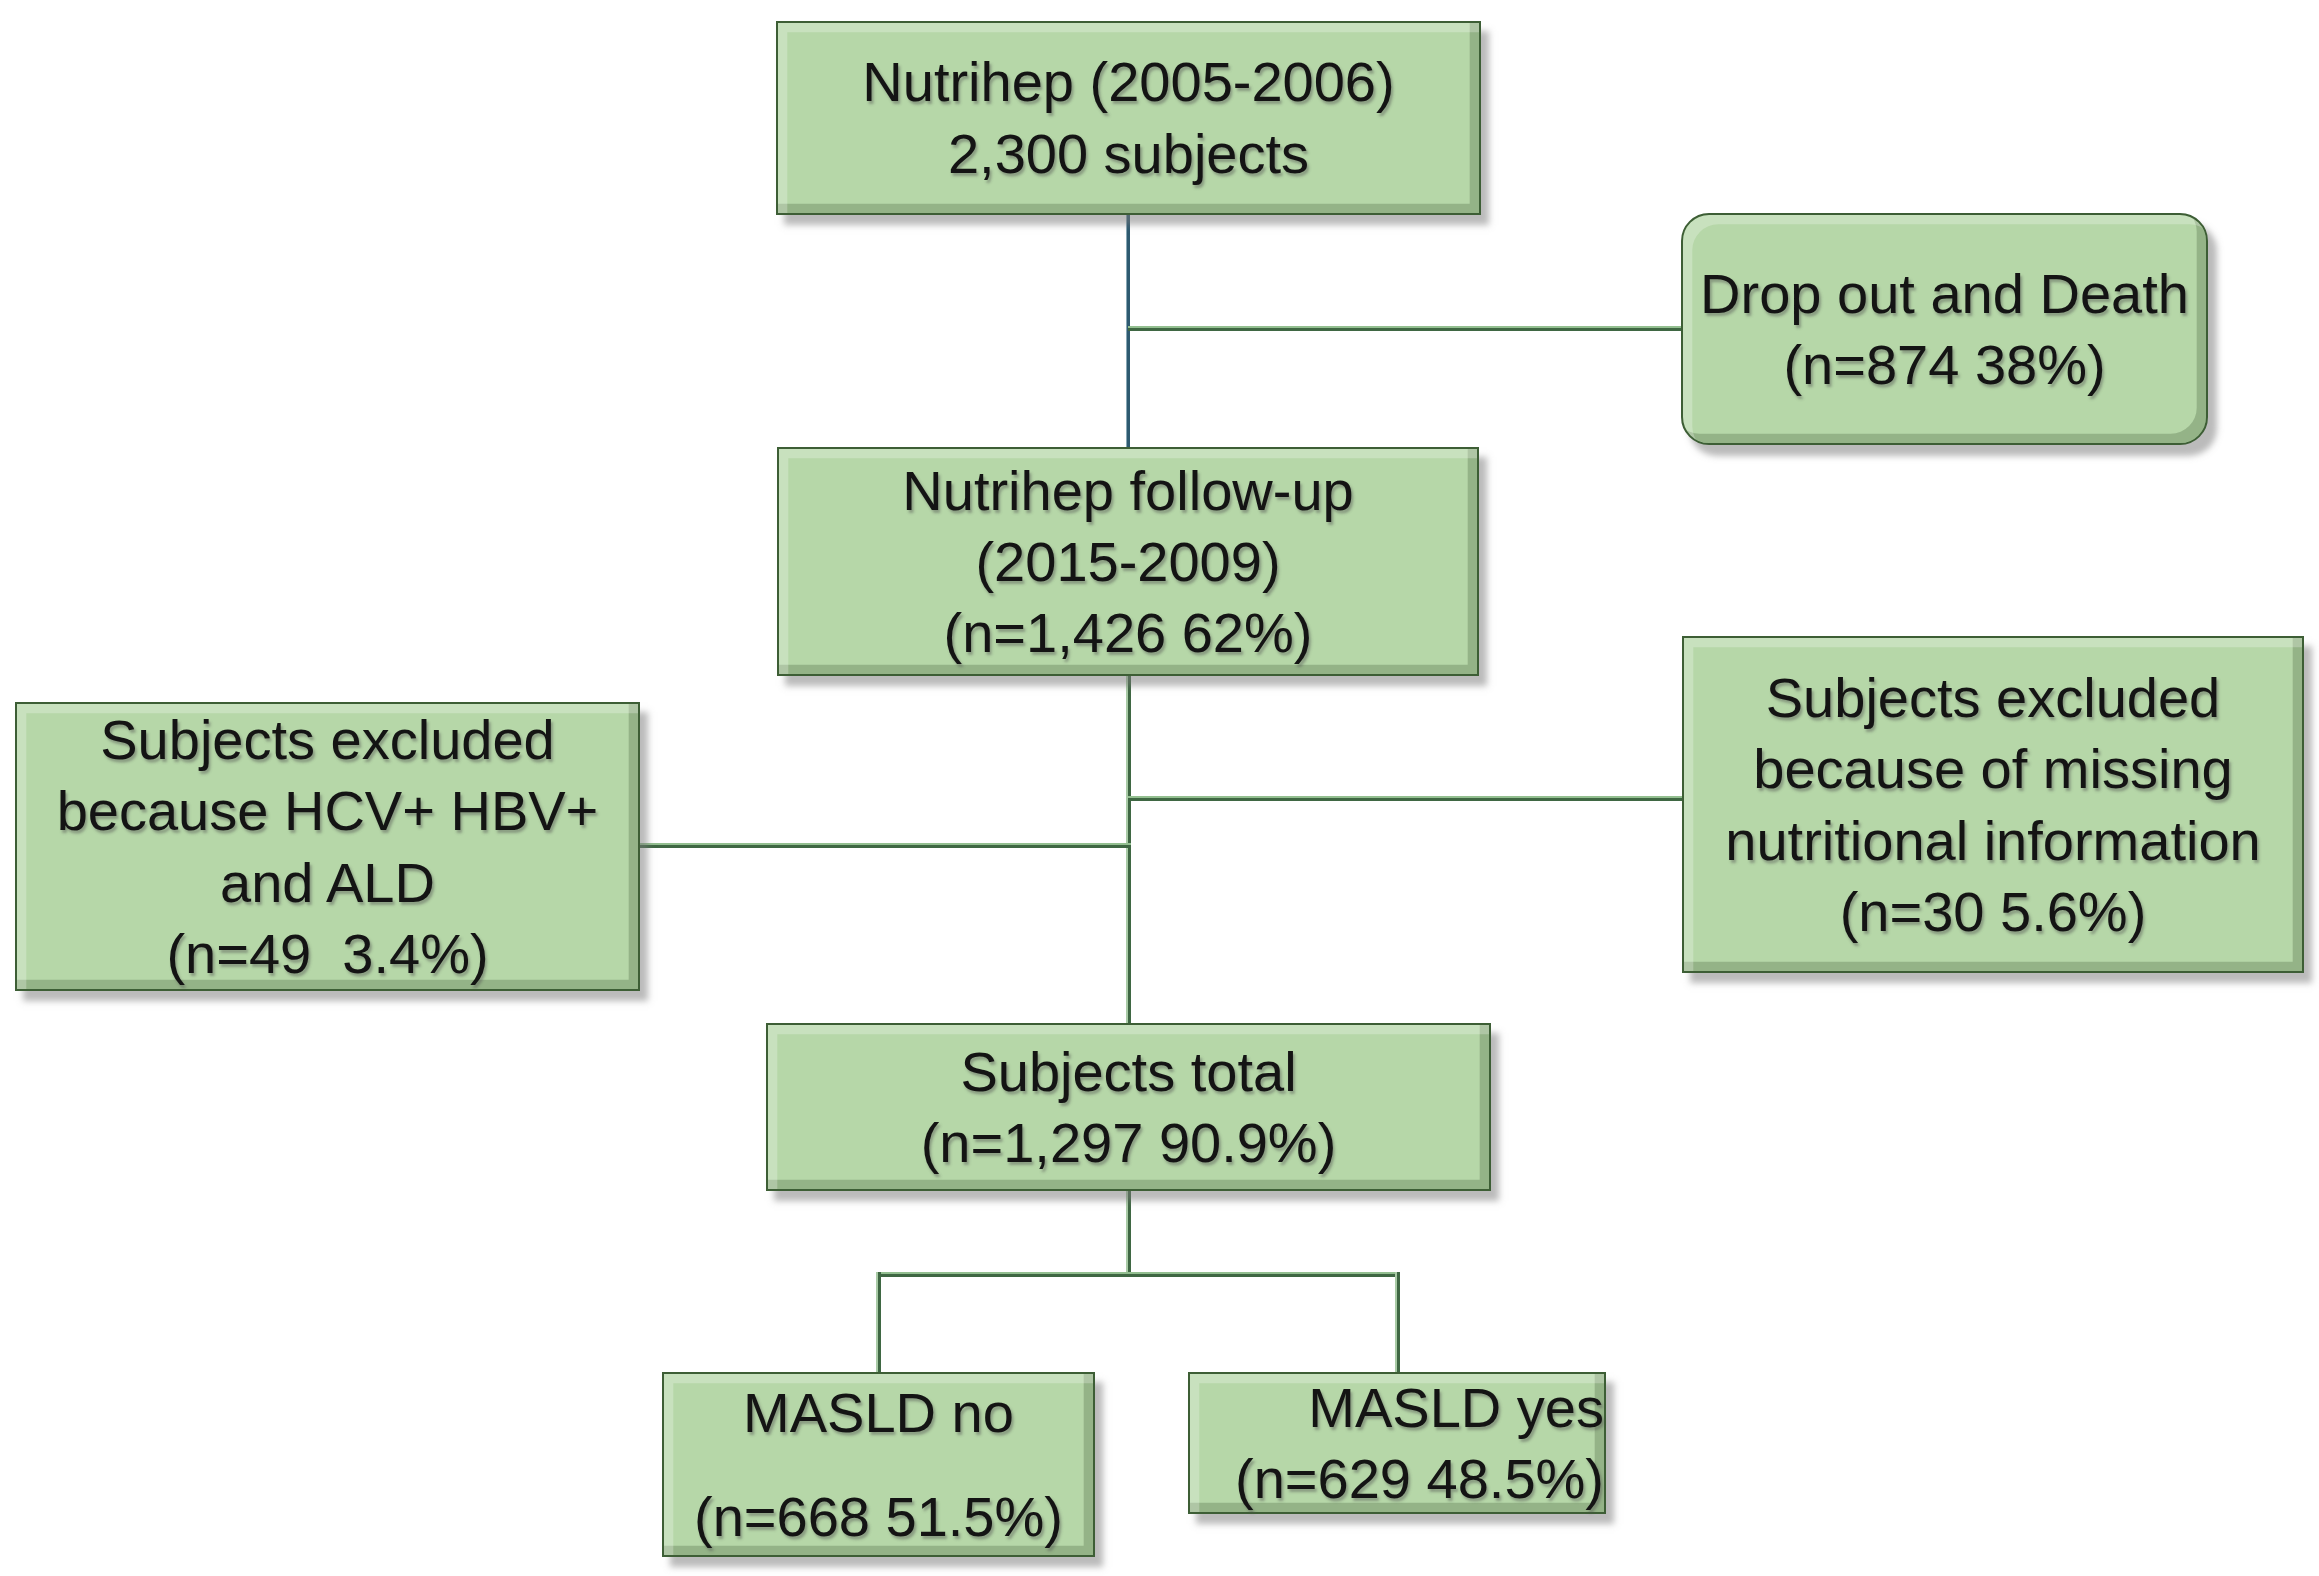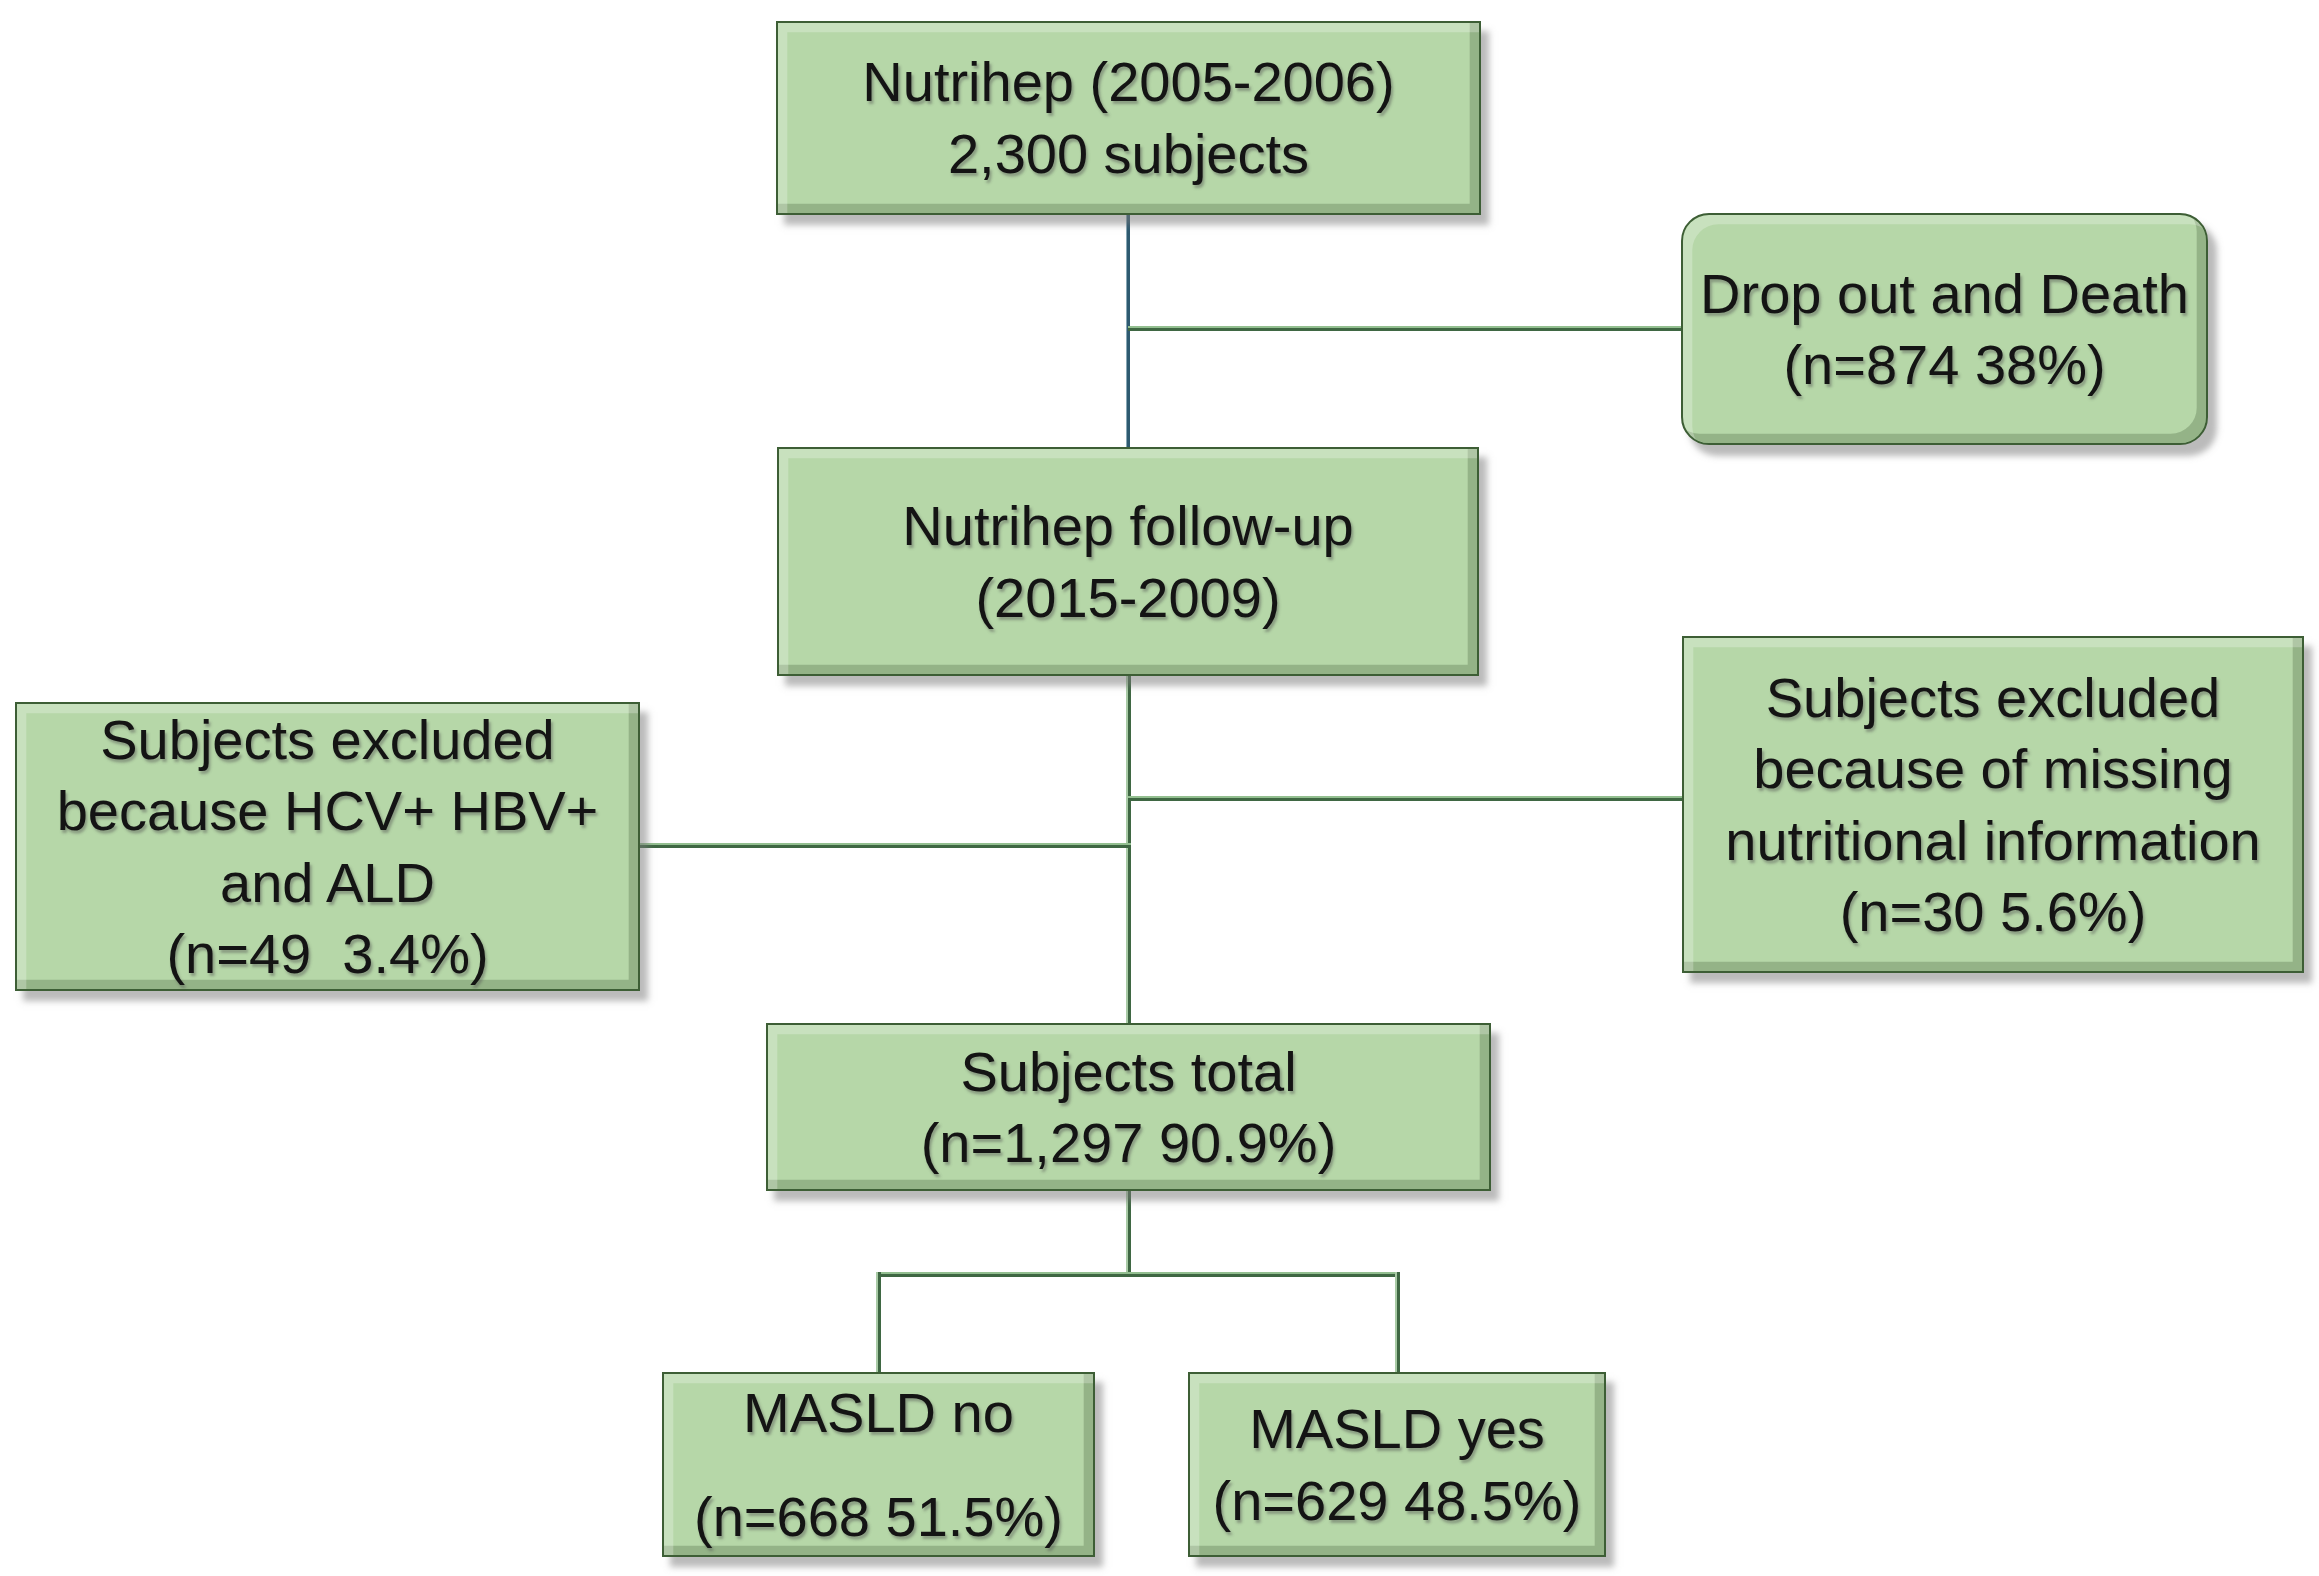--- a/index.html
+++ b/index.html
@@ -39,21 +39,21 @@
     text-shadow: 1.9px 2.8px 2.8px rgba(80, 80, 80, 0.45);
   }
   
   .pos-nutrihep            { left: 776px;  top: 20.5px;   width: 705px; height: 194px; }
   .pos-dropout             { left: 1681px; top: 213px;  width: 527px; height: 232px; border-radius: 28px; }
   .pos-followup            { left: 777px;  top: 447px;  width: 702px; height: 229px; }
   .pos-excluded-hcv        { left: 15px;   top: 702px;  width: 625px; height: 289px; }
   .pos-excluded-nutrition  { left: 1682px; top: 636px;  width: 622px; height: 337px; }
   .pos-total               { left: 766px;  top: 1023px; width: 725px; height: 168px; }
   .pos-masld-no            { left: 662px;  top: 1372px; width: 433px; height: 185px; gap: 32px; }
-  .pos-masld-yes           { left: 1188px; top: 1372px; width: 418px; height: 185px; }
+  .pos-masld-yes           { left: 1188px; top: 1372px; width: 418px; height: 142px; align-items: flex-end; }
   
   .cl { position: absolute; }
   .cl-h {
     height: 4.7px;
     background: linear-gradient(to bottom, #93bf90 0 40%, #3f6743 40% 100%);
   }
   .cl-v {
     width: 4.7px;
     background: linear-gradient(to right, #a9cba6 0 40%, #3f6743 40% 100%);
   }
@@ -92,20 +92,21 @@
   </div>
 
   <div class="node pos-dropout">
     <div class="node-line">Drop out and Death</div>
     <div class="node-line">(n=874 38%)</div>
   </div>
 
   <div class="node pos-followup">
     <div class="node-line">Nutrihep follow-up</div>
     <div class="node-line">(2015-2009)</div>
+    <div class="node-line">(n=1,426 62%)</div>
   </div>
 
   <div class="node pos-excluded-hcv">
     <div class="node-line">Subjects excluded</div>
     <div class="node-line">because HCV+ HBV+</div>
     <div class="node-line">and ALD</div>
     <div class="node-line">(n=49  3.4%)</div>
   </div>
 
   <div class="node pos-excluded-nutrition">

